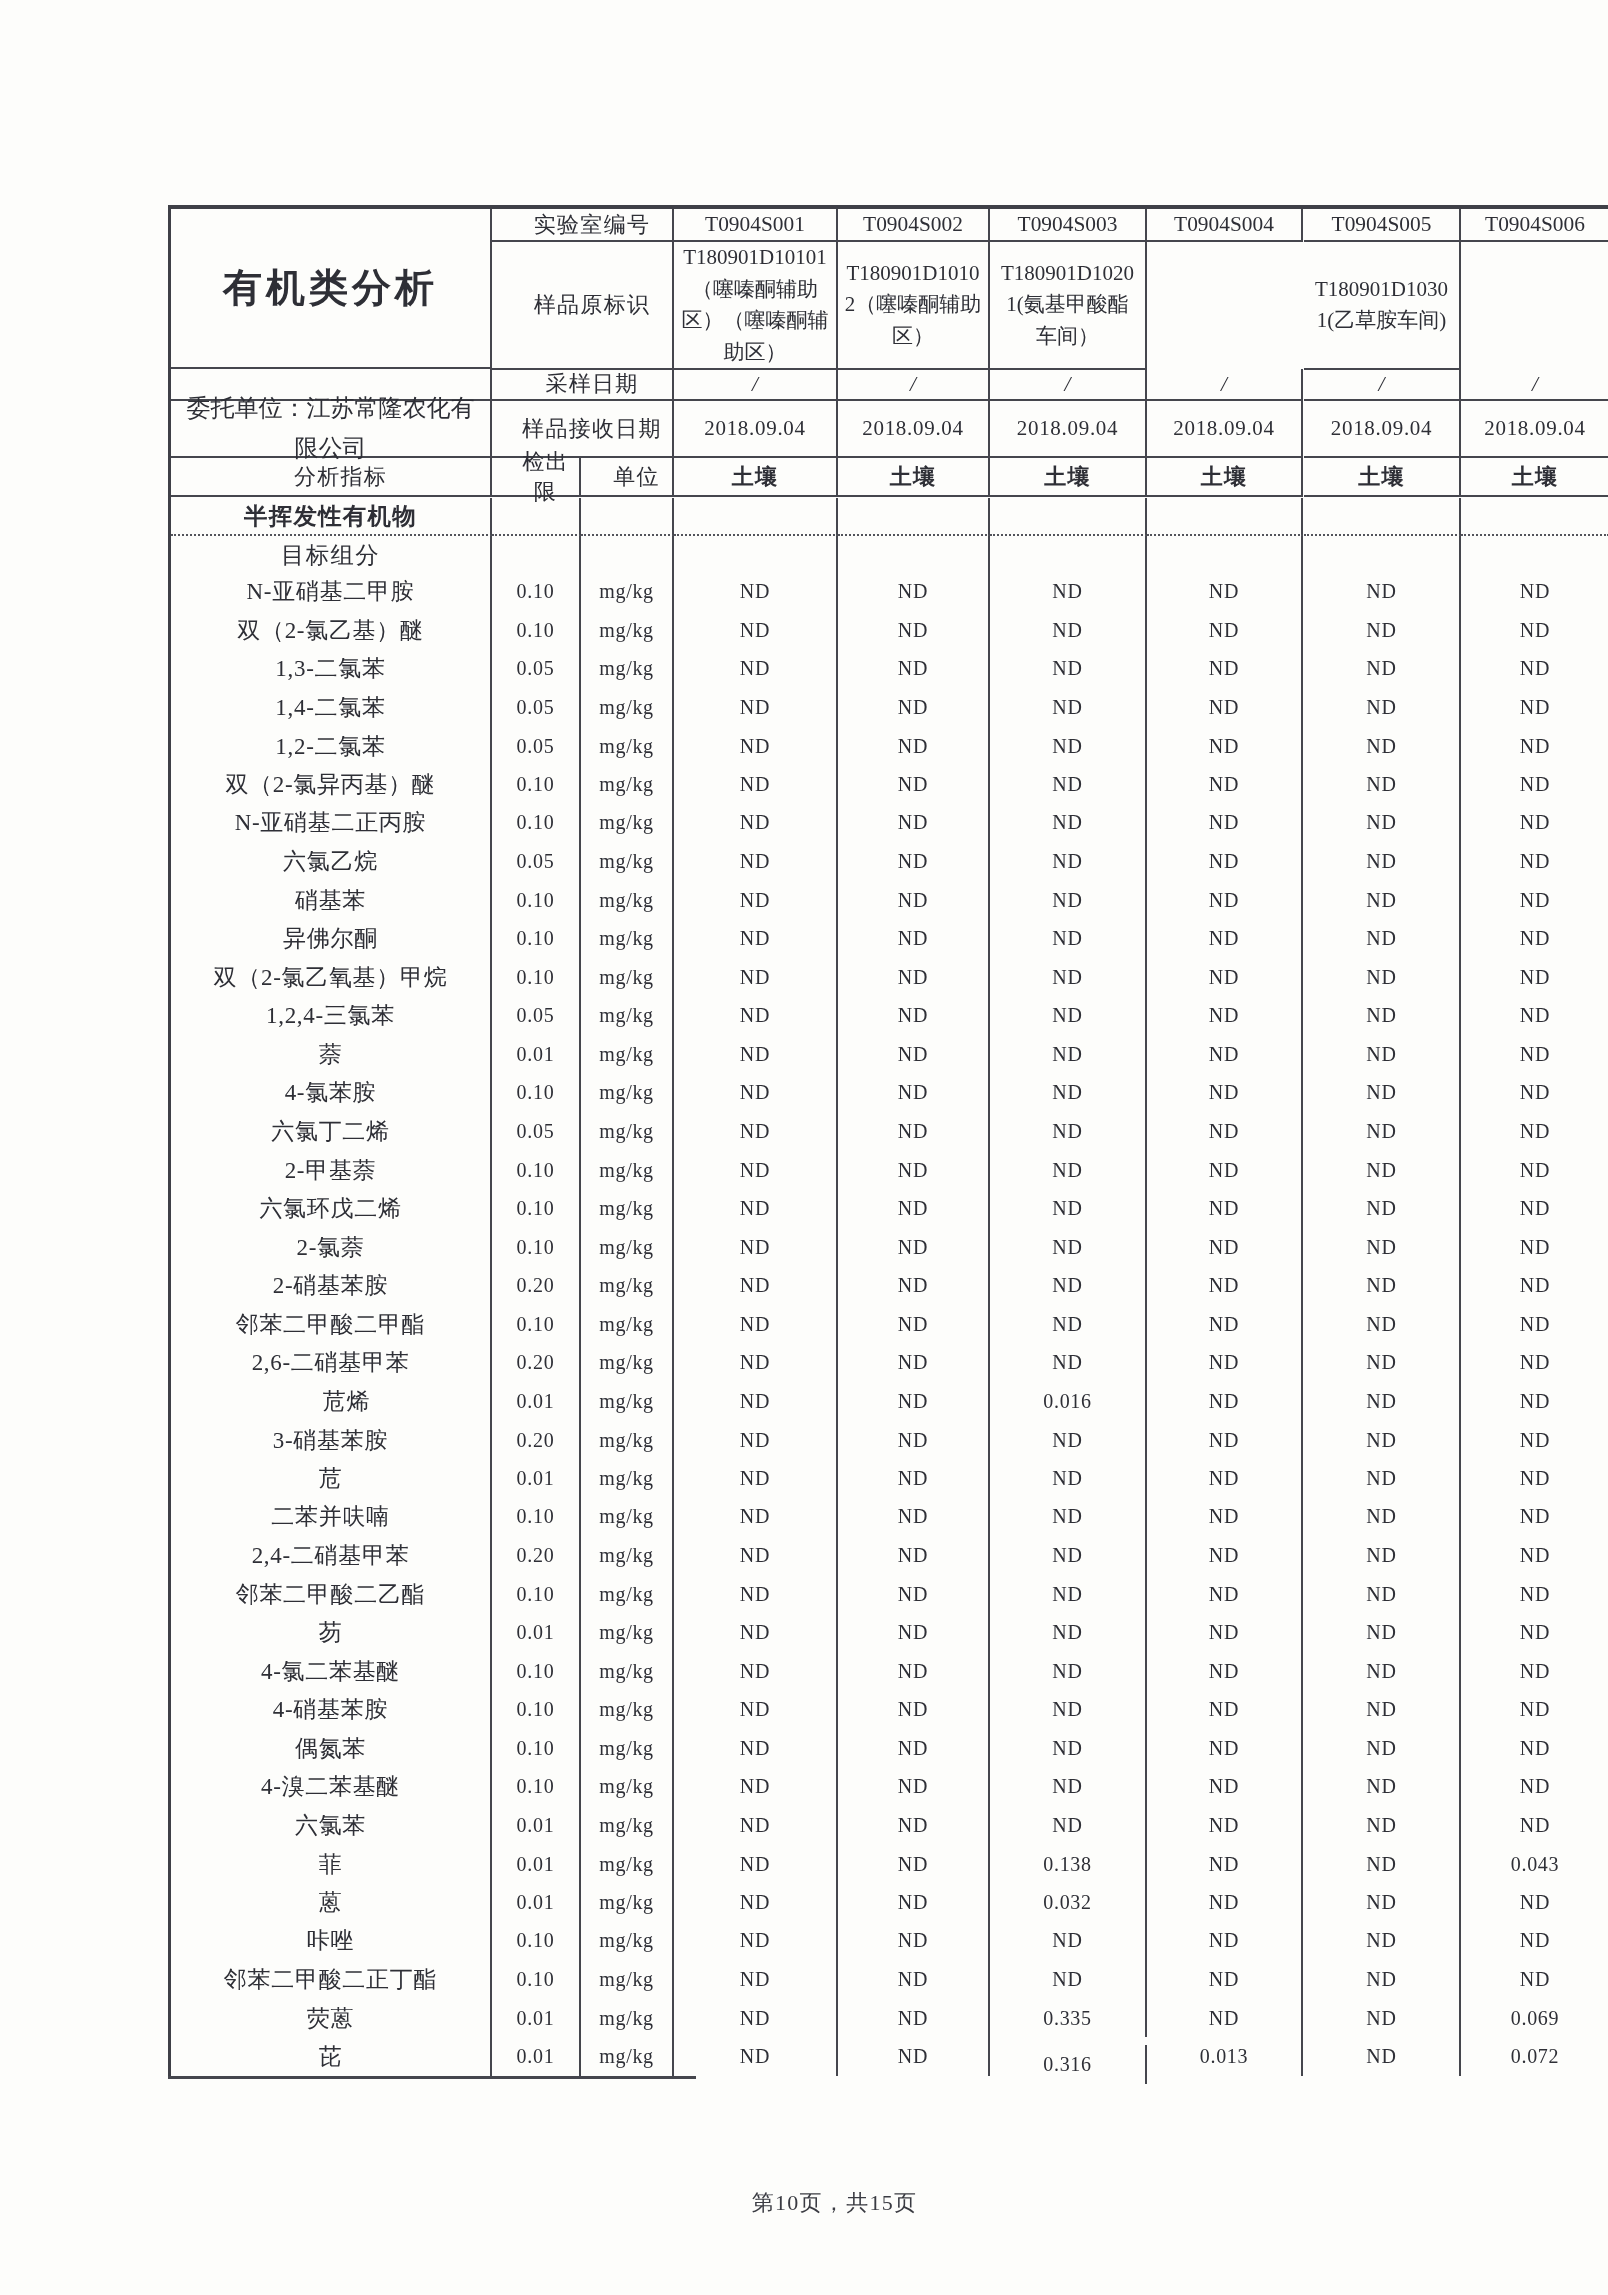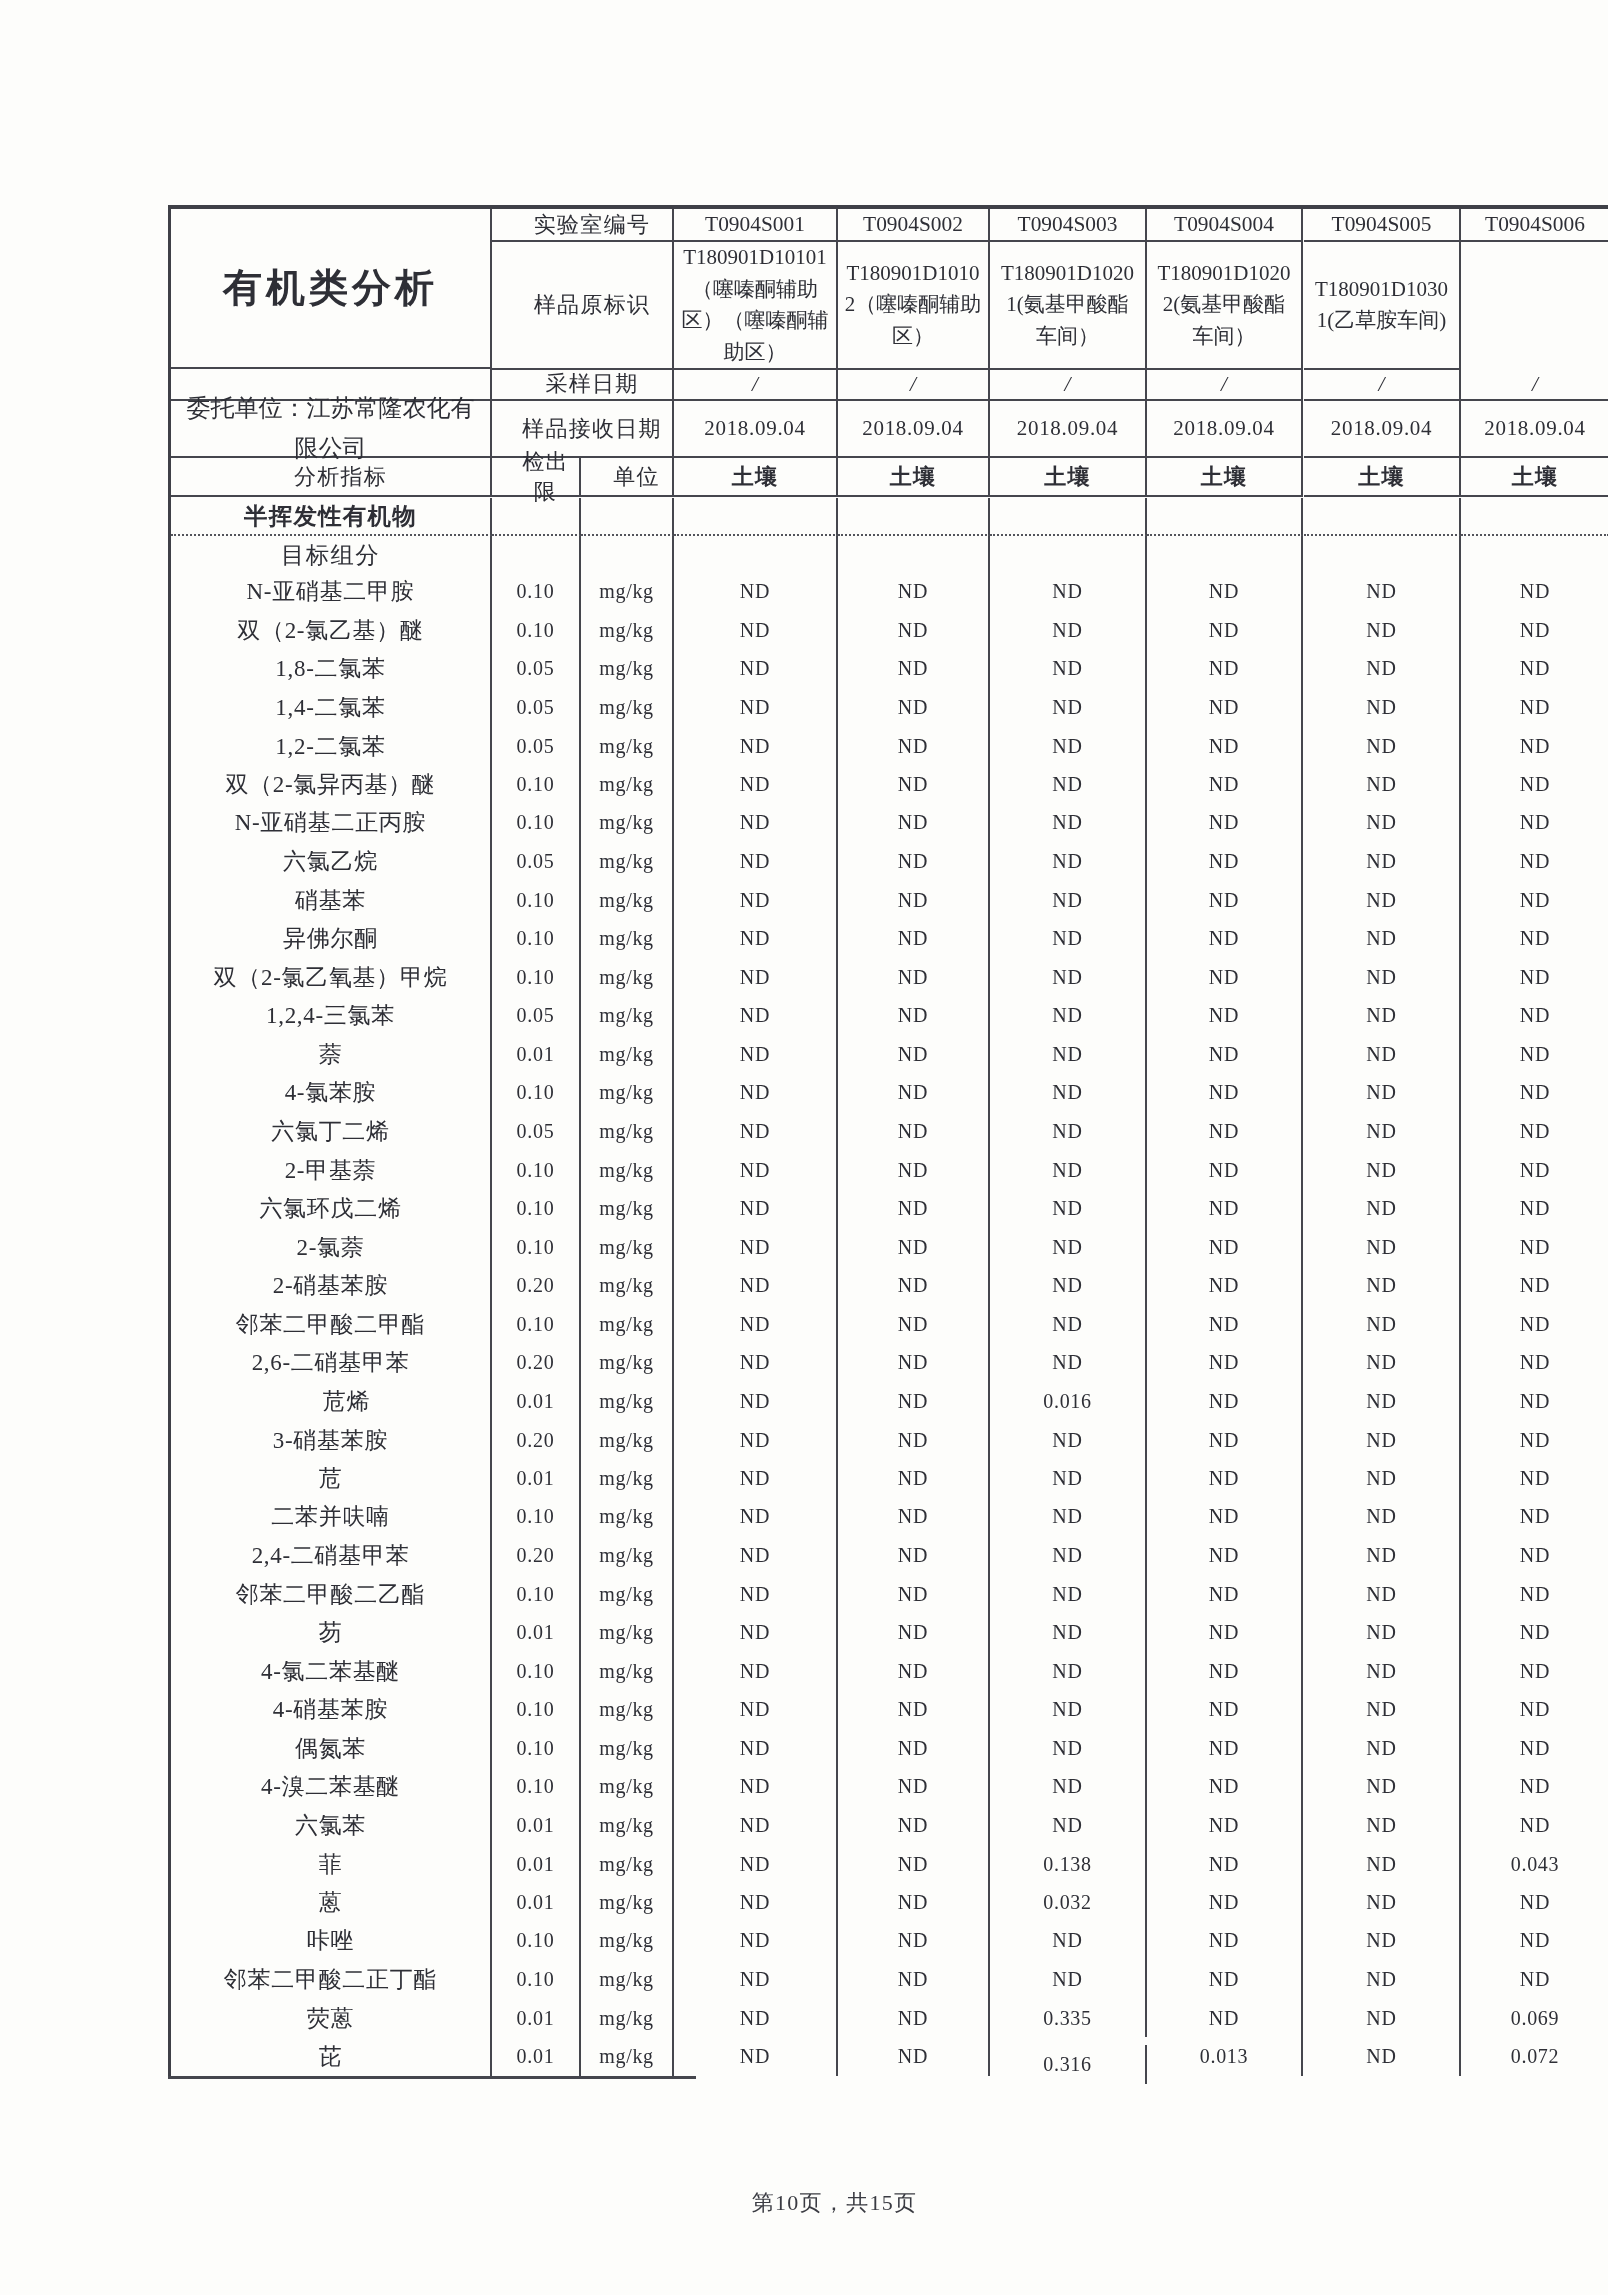--- a/index.html
+++ b/index.html
@@ -54,21 +54,20 @@
     <div class="cell vr hb mono" style="left:667px;top:0;width:152px;height:33px">T0904S002</div>
     <div class="cell vr hb mono" style="left:819px;top:0;width:157px;height:33px">T0904S003</div>
     <div class="cell vr hb mono" style="left:976px;top:0;width:156px;height:33px">T0904S004</div>
     <div class="cell vr hb mono" style="left:1133px;top:0;width:157px;height:33px">T0904S005</div>
     <div class="cell hb mono" style="left:1290px;top:0;width:148px;height:33px">T0904S006</div>
 
     <div class="cell vr hb label" style="left:321px;top:33px;width:182px;height:128px">样品原标识</div>
     <div class="cell vr hb id" style="left:503px;top:33px;width:164px;height:128px">T180901D10101（噻嗪酮辅助区）（噻嗪酮辅助区）</div>
     <div class="cell vr hb id" style="left:667px;top:33px;width:152px;height:128px">T180901D10102（噻嗪酮辅助区）</div>
     <div class="cell vr hb id" style="left:819px;top:33px;width:157px;height:128px">T180901D10201(氨基甲酸酯车间）</div>
-    <div class="cell vr hb id" style="left:976px;top:33px;width:156px;height:128px">T180901D10202(氨基甲酸酯车间）</div>
     <div class="cell vr hb id" style="left:1133px;top:33px;width:157px;height:128px">T180901D10301(乙草胺车间)</div>
 
     <div class="cell vr hb" style="left:0;top:160px;width:321px;height:32px"></div>
     <div class="cell vr hb label" style="left:321px;top:160px;width:182px;height:32px">采样日期</div>
     <div class="cell vr hb slash" style="left:503px;top:160px;width:164px;height:32px">/</div>
     <div class="cell vr hb slash" style="left:667px;top:160px;width:152px;height:32px">/</div>
     <div class="cell vr hb slash" style="left:819px;top:160px;width:157px;height:32px">/</div>
     <div class="cell vr hb slash" style="left:976px;top:160px;width:156px;height:32px">/</div>
     <div class="cell vr hb slash" style="left:1133px;top:160px;width:157px;height:32px">/</div>
     <div class="cell hb slash" style="left:1290px;top:160px;width:148px;height:32px">/</div>
@@ -124,21 +123,21 @@
       <div class="cell num" style="left: 1290px; top: 363px; width: 148px; height: 39px;">ND</div>
       <div class="cell vr cn" style="left: 0px; top: 402px; width: 321px; height: 38px;">双（2-氯乙基）醚</div>
       <div class="cell vr num" style="left: 321px; top: 402px; width: 89px; height: 38px;">0.10</div>
       <div class="cell vr num" style="left: 410px; top: 402px; width: 93px; height: 38px;">mg/kg</div>
       <div class="cell vr num" style="left: 503px; top: 402px; width: 164px; height: 38px;">ND</div>
       <div class="cell vr num" style="left: 667px; top: 402px; width: 152px; height: 38px;">ND</div>
       <div class="cell vr num" style="left: 819px; top: 402px; width: 157px; height: 38px;">ND</div>
       <div class="cell vr num" style="left: 976px; top: 402px; width: 156px; height: 38px;">ND</div>
       <div class="cell vr num" style="left: 1133px; top: 402px; width: 157px; height: 38px;">ND</div>
       <div class="cell num" style="left: 1290px; top: 402px; width: 148px; height: 38px;">ND</div>
-      <div class="cell vr cn" style="left: 0px; top: 440px; width: 321px; height: 39px;">1,8-二氯苯</div>
+      <div class="cell vr cn" style="left: 0px; top: 440px; width: 321px; height: 39px;">1,3-二氯苯</div>
       <div class="cell vr num" style="left: 321px; top: 440px; width: 89px; height: 39px;">0.05</div>
       <div class="cell vr num" style="left: 410px; top: 440px; width: 93px; height: 39px;">mg/kg</div>
       <div class="cell vr num" style="left: 503px; top: 440px; width: 164px; height: 39px;">ND</div>
       <div class="cell vr num" style="left: 667px; top: 440px; width: 152px; height: 39px;">ND</div>
       <div class="cell vr num" style="left: 819px; top: 440px; width: 157px; height: 39px;">ND</div>
       <div class="cell vr num" style="left: 976px; top: 440px; width: 156px; height: 39px;">ND</div>
       <div class="cell vr num" style="left: 1133px; top: 440px; width: 157px; height: 39px;">ND</div>
       <div class="cell num" style="left: 1290px; top: 440px; width: 148px; height: 39px;">ND</div>
       <div class="cell vr cn" style="left: 0px; top: 479px; width: 321px; height: 39px;">1,4-二氯苯</div>
       <div class="cell vr num" style="left: 321px; top: 479px; width: 89px; height: 39px;">0.05</div>

